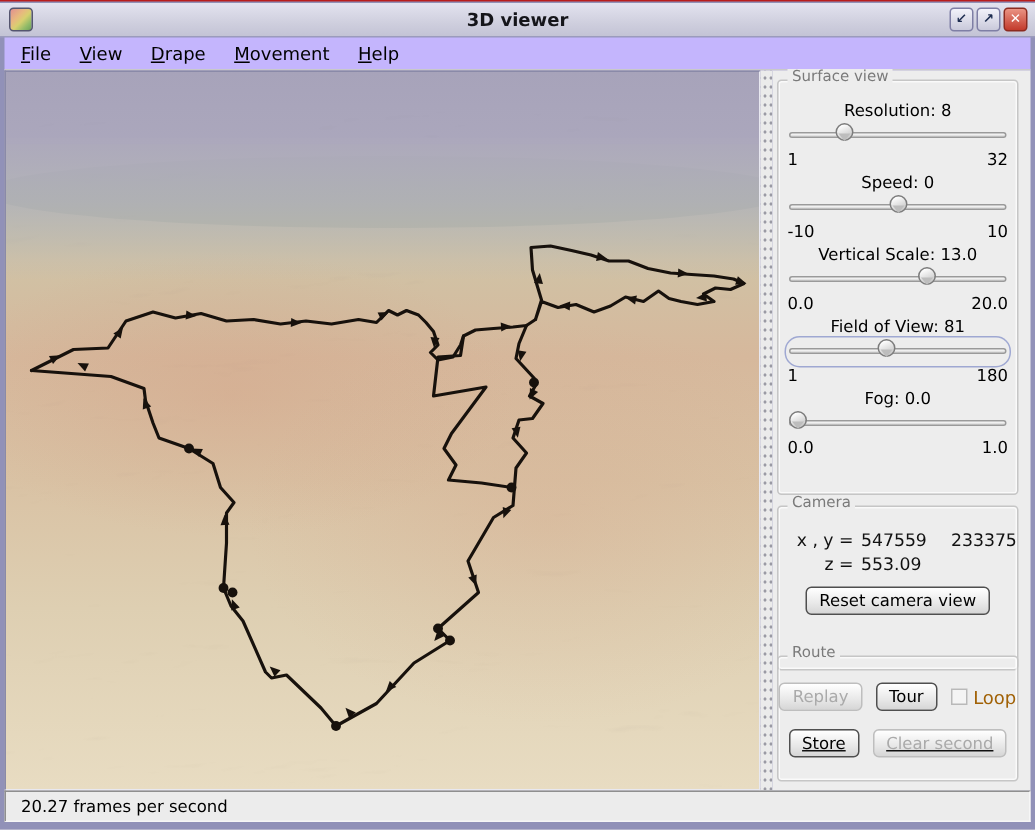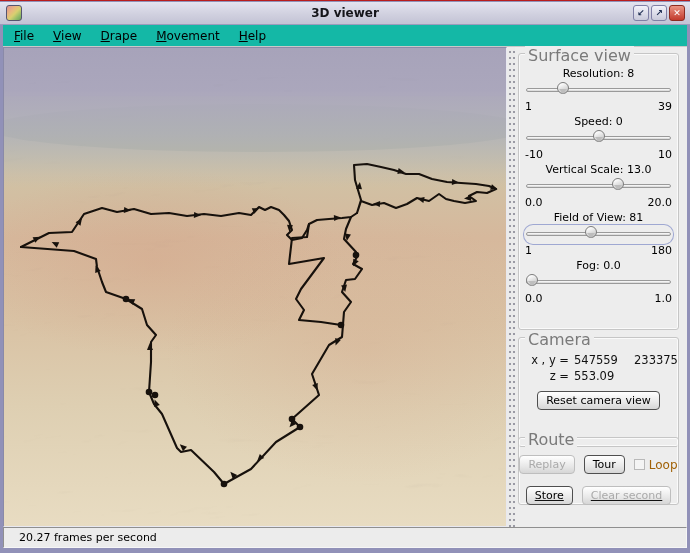--- a/index.html
+++ b/index.html
@@ -19,21 +19,21 @@
   .win-title { position:absolute; left:0; right:0; top:4px; text-align:center;
                font-weight:bold; font-size:12px; color:#15151a; }
   .tb-btns { position:absolute; right:5px; top:3px; display:flex; gap:2px; }
   .tb { width:16px; height:16px; font-size:9px; line-height:14px; text-align:center;
         font-weight:bold; color:#1d2c50; border:1px solid #7f7fa5; border-radius:3px;
         background:linear-gradient(#f2f2fa,#c9c9da); cursor:default; }
   .tb.close { background:linear-gradient(#ea9383,#c23a2c); color:#fff; border-color:#8c2b20; }
 
   
   .menubar { position:absolute; left:3px; top:24px; width:684px; height:22px;
-             background:#14b8a6; border-bottom:1px solid #c9c9c9; padding-left:6px;
+             background:#c4b5fd; border-bottom:1px solid #c9c9c9; padding-left:6px;
              display:flex; align-items:center; }
   .menu-item { padding:2px 5px; margin-right:9px; font-size:12px; color:#000; }
 
   
   .view { position:absolute; left:3px; top:46px; width:504px; height:480px;
           border:1px solid #8a8aa8; border-right-color:#e8e8f0; border-bottom-color:#e8e8f0;
           background:#b2aec0; overflow:hidden; }
   .view svg { display:block; }
   #route-layer polyline { fill:none; stroke:#17110c; stroke-width:2.1; stroke-linejoin:round; stroke-linecap:round; }
   #route-layer circle, #route-layer path { fill:#17110c; }
@@ -41,24 +41,24 @@
   
   .splitter { position:absolute; left:507px; top:46px; width:8px; height:480px; background:#ebebeb;
               background-image:radial-gradient(circle,#9a9aa4 0.9px, transparent 1.2px);
               background-size:4px 6px; background-position:1px 2px; }
 
   
   .panel { position:absolute; left:515px; top:46px; width:172px; height:480px; background:#ededed; }
   .group { position:absolute; left:3px; width:161px; border:1px solid #c6c6c6; border-radius:3px;
            box-shadow:inset 0 0 0 1px rgba(255,255,255,.7); }
   .group-title { position:absolute; top:-8px; left:6px; background:#ededed; padding:0 3px;
-                 font-size:16px; color:#7a7a7a; }
+                 font-size:10px; color:#7a7a7a; }
   .g-surface { top:6px;  height:277px; }
   .g-camera  { top:290px; height:110px; }
-  .g-route   { top:390px; height:68px; }
+  .g-route   { top:390px; height:84px; }
 
   
   .sliders { position:absolute; left:4px; right:4px; top:12px; }
   .sldblock { height:48px; }
   .sldlabel { text-align:center; font-size:11px; height:15px; line-height:15px; color:#000; }
   .sldrow { position:relative; height:19px; margin:0 1px; border-radius:9px; }
   .sldrow.focused { box-shadow:0 0 0 1px #9fa8d2; }
   .track { position:absolute; left:2px; right:2px; top:7px; height:4px; border:1px solid #9a9a9a;
            border-radius:2px; background:linear-gradient(#ffffff,#d2d2d2); }
   .thumb { position:absolute; top:1px; width:12px; height:12px; border:1px solid #7c7c7c; border-radius:50%;
@@ -81,21 +81,21 @@
   
   .rt-row { display:flex; justify-content:center; align-items:center; gap:9px; }
   .rt-row1 { margin-top:17px; }
   .rt-row2 { margin-top:12px;text-decoration:underline; }
   .chk { display:inline-flex; align-items:center; gap:4px; color:#a16207; font-size:12px; }
   .chk-box { width:11px; height:11px; border:1px solid #b9b9b9; background:#f4f4f4; display:inline-block; }
 
   
   .statusbar { position:absolute; left:3px; top:526px; width:684px; height:21px; background:#ececec;
                border:1px solid; border-color:#8f8f8f #f6f6f6 #f6f6f6 #8f8f8f;
-               line-height:19px; padding-left:15px; font-size:11px; color:#000; }
+               line-height:19px; padding-left:10px; font-size:11px; color:#000; }
 </style>
 </head>
 <body>
 
 <div class="window">
 
   <div class="titlebar">
     <div class="app-icon"></div>
     <div class="win-title">3D viewer</div>
     <div class="tb-btns">
@@ -211,21 +211,21 @@
       <span class="group-title">Surface view</span>
       <div class="sliders">
           <div class="sldblock">
             <div class="sldlabel">Resolution: 8</div>
             <div class="sldrow">
               <div class="track"></div>
               <div class="thumb" style="left: calc(23% - 1.68px);"></div>
             </div>
             <div class="minmax">
               <span>1</span>
-              <span>39</span>
+              <span>32</span>
             </div>
           </div>
           <div class="sldblock">
             <div class="sldlabel">Speed: 0</div>
             <div class="sldrow">
               <div class="track"></div>
               <div class="thumb" style="left: calc(50% - 6px);"></div>
             </div>
             <div class="minmax">
               <span>-10</span>

